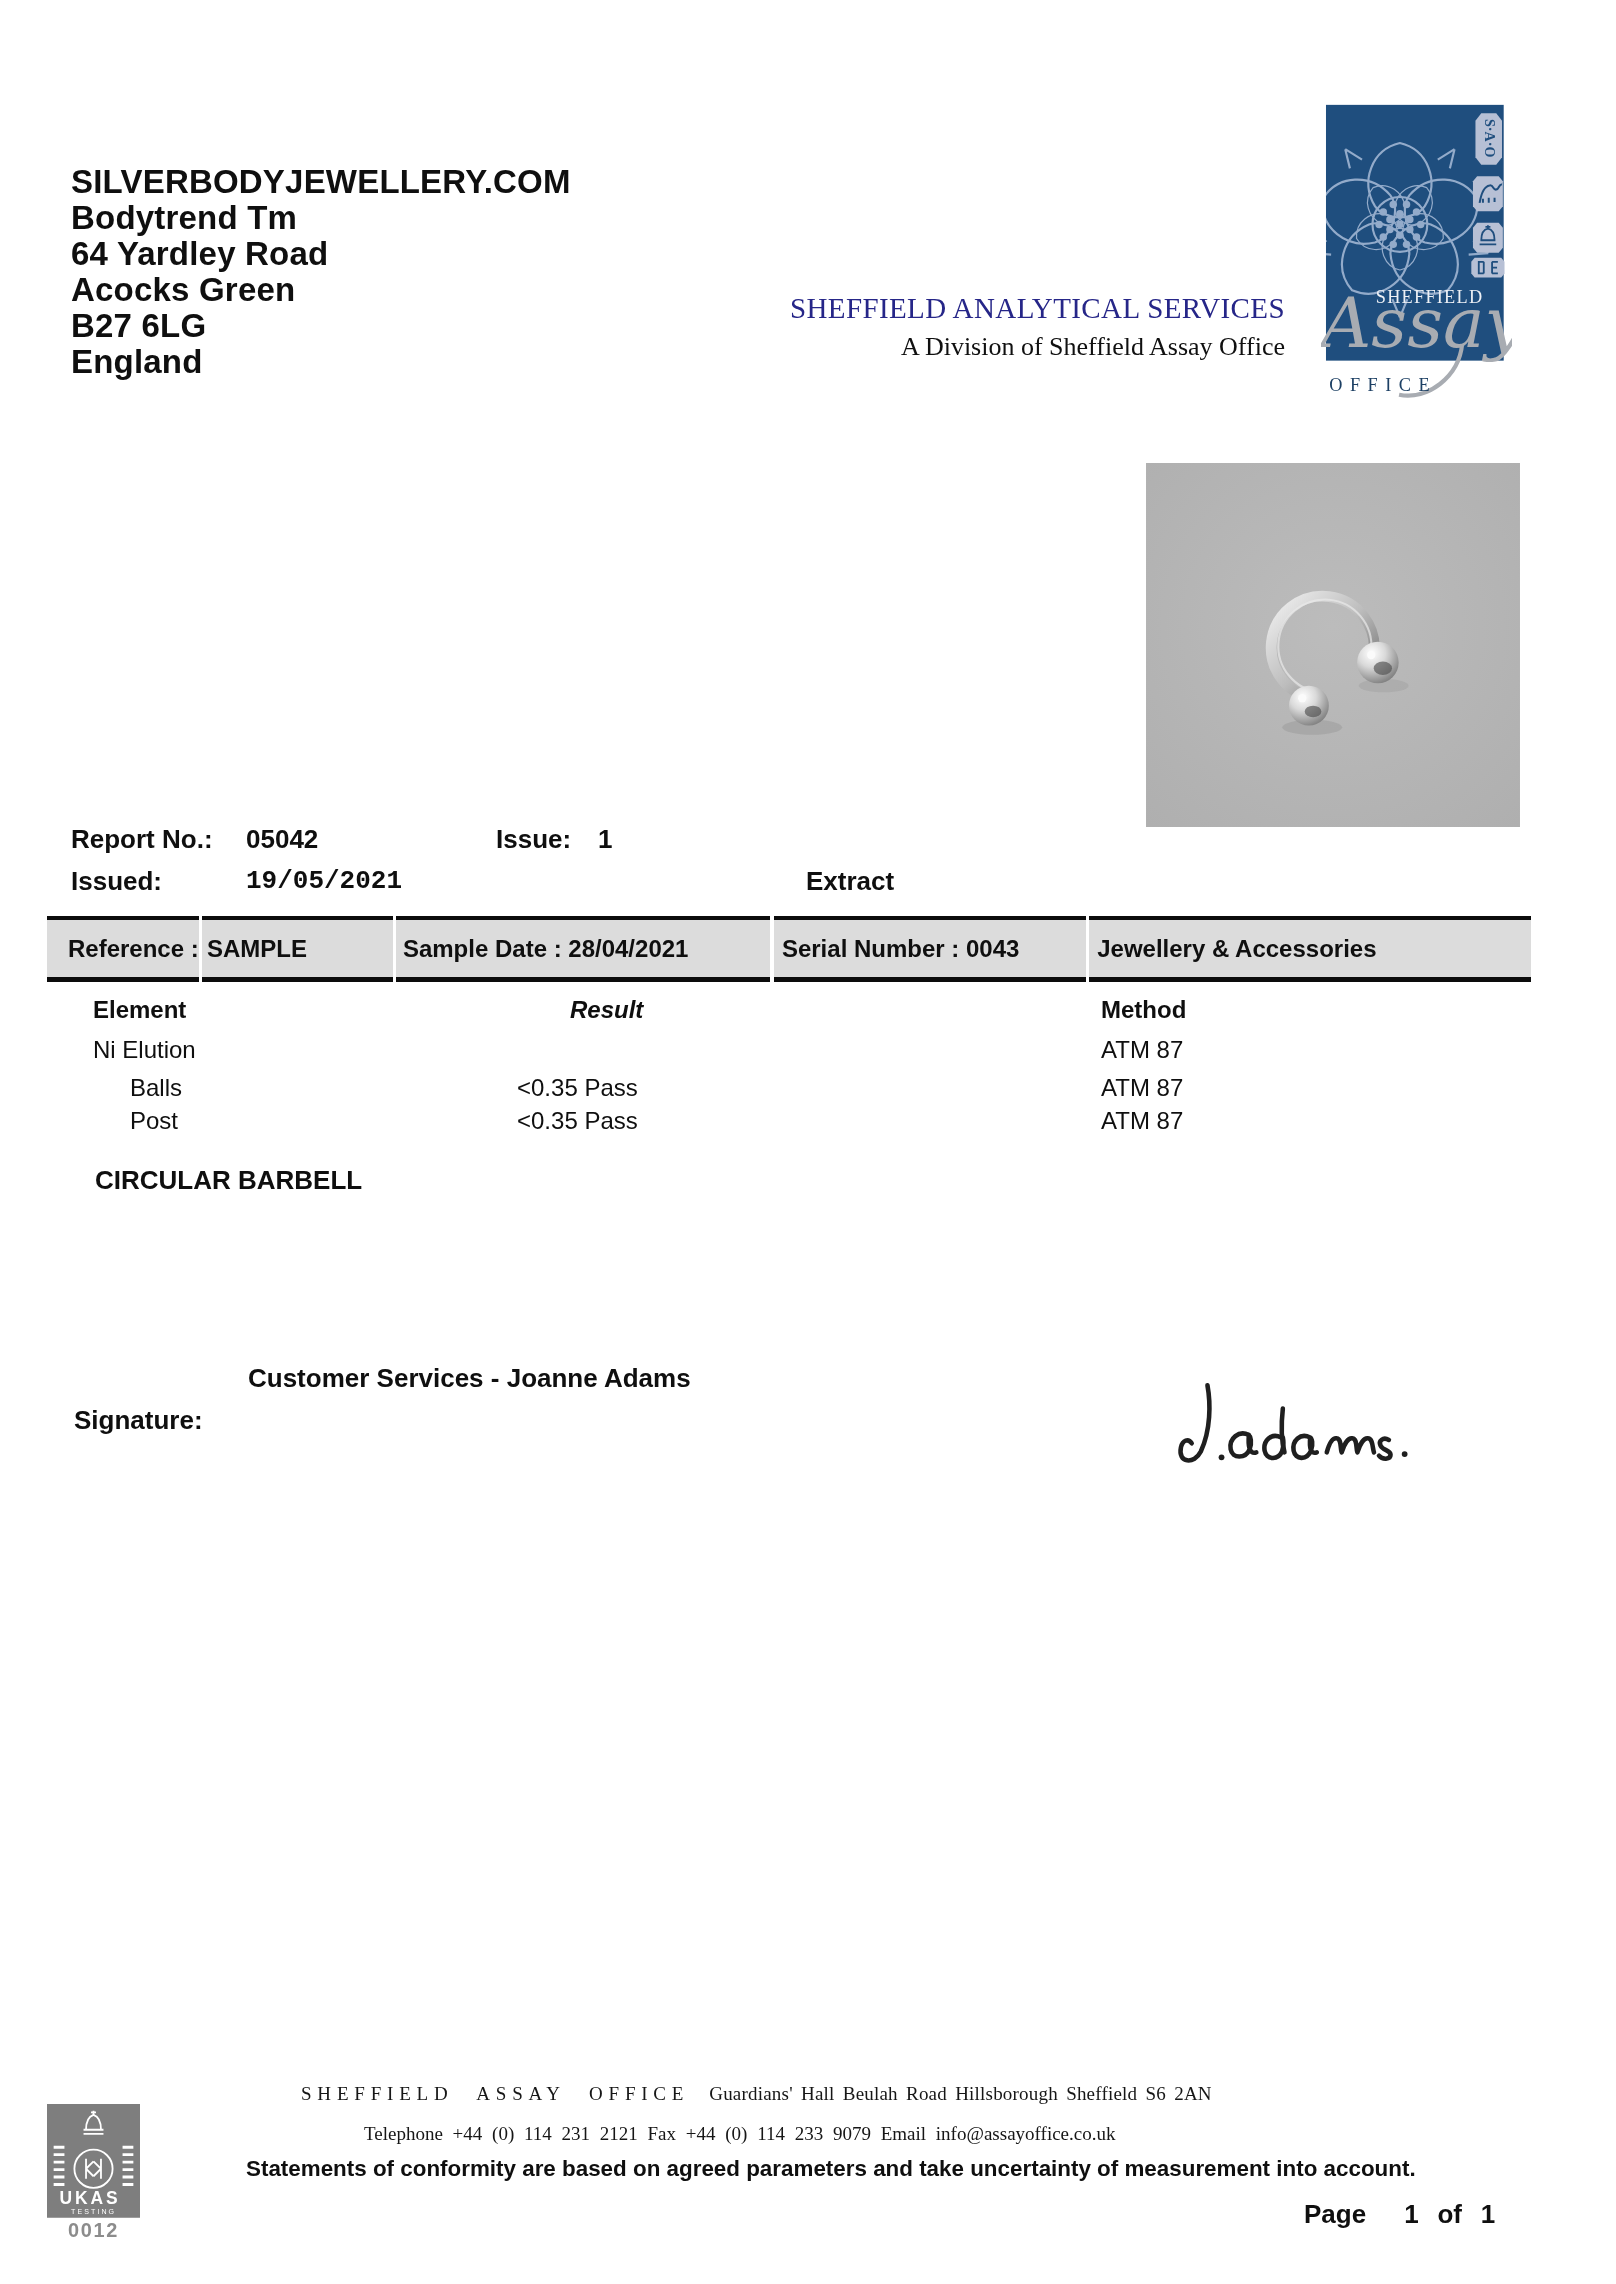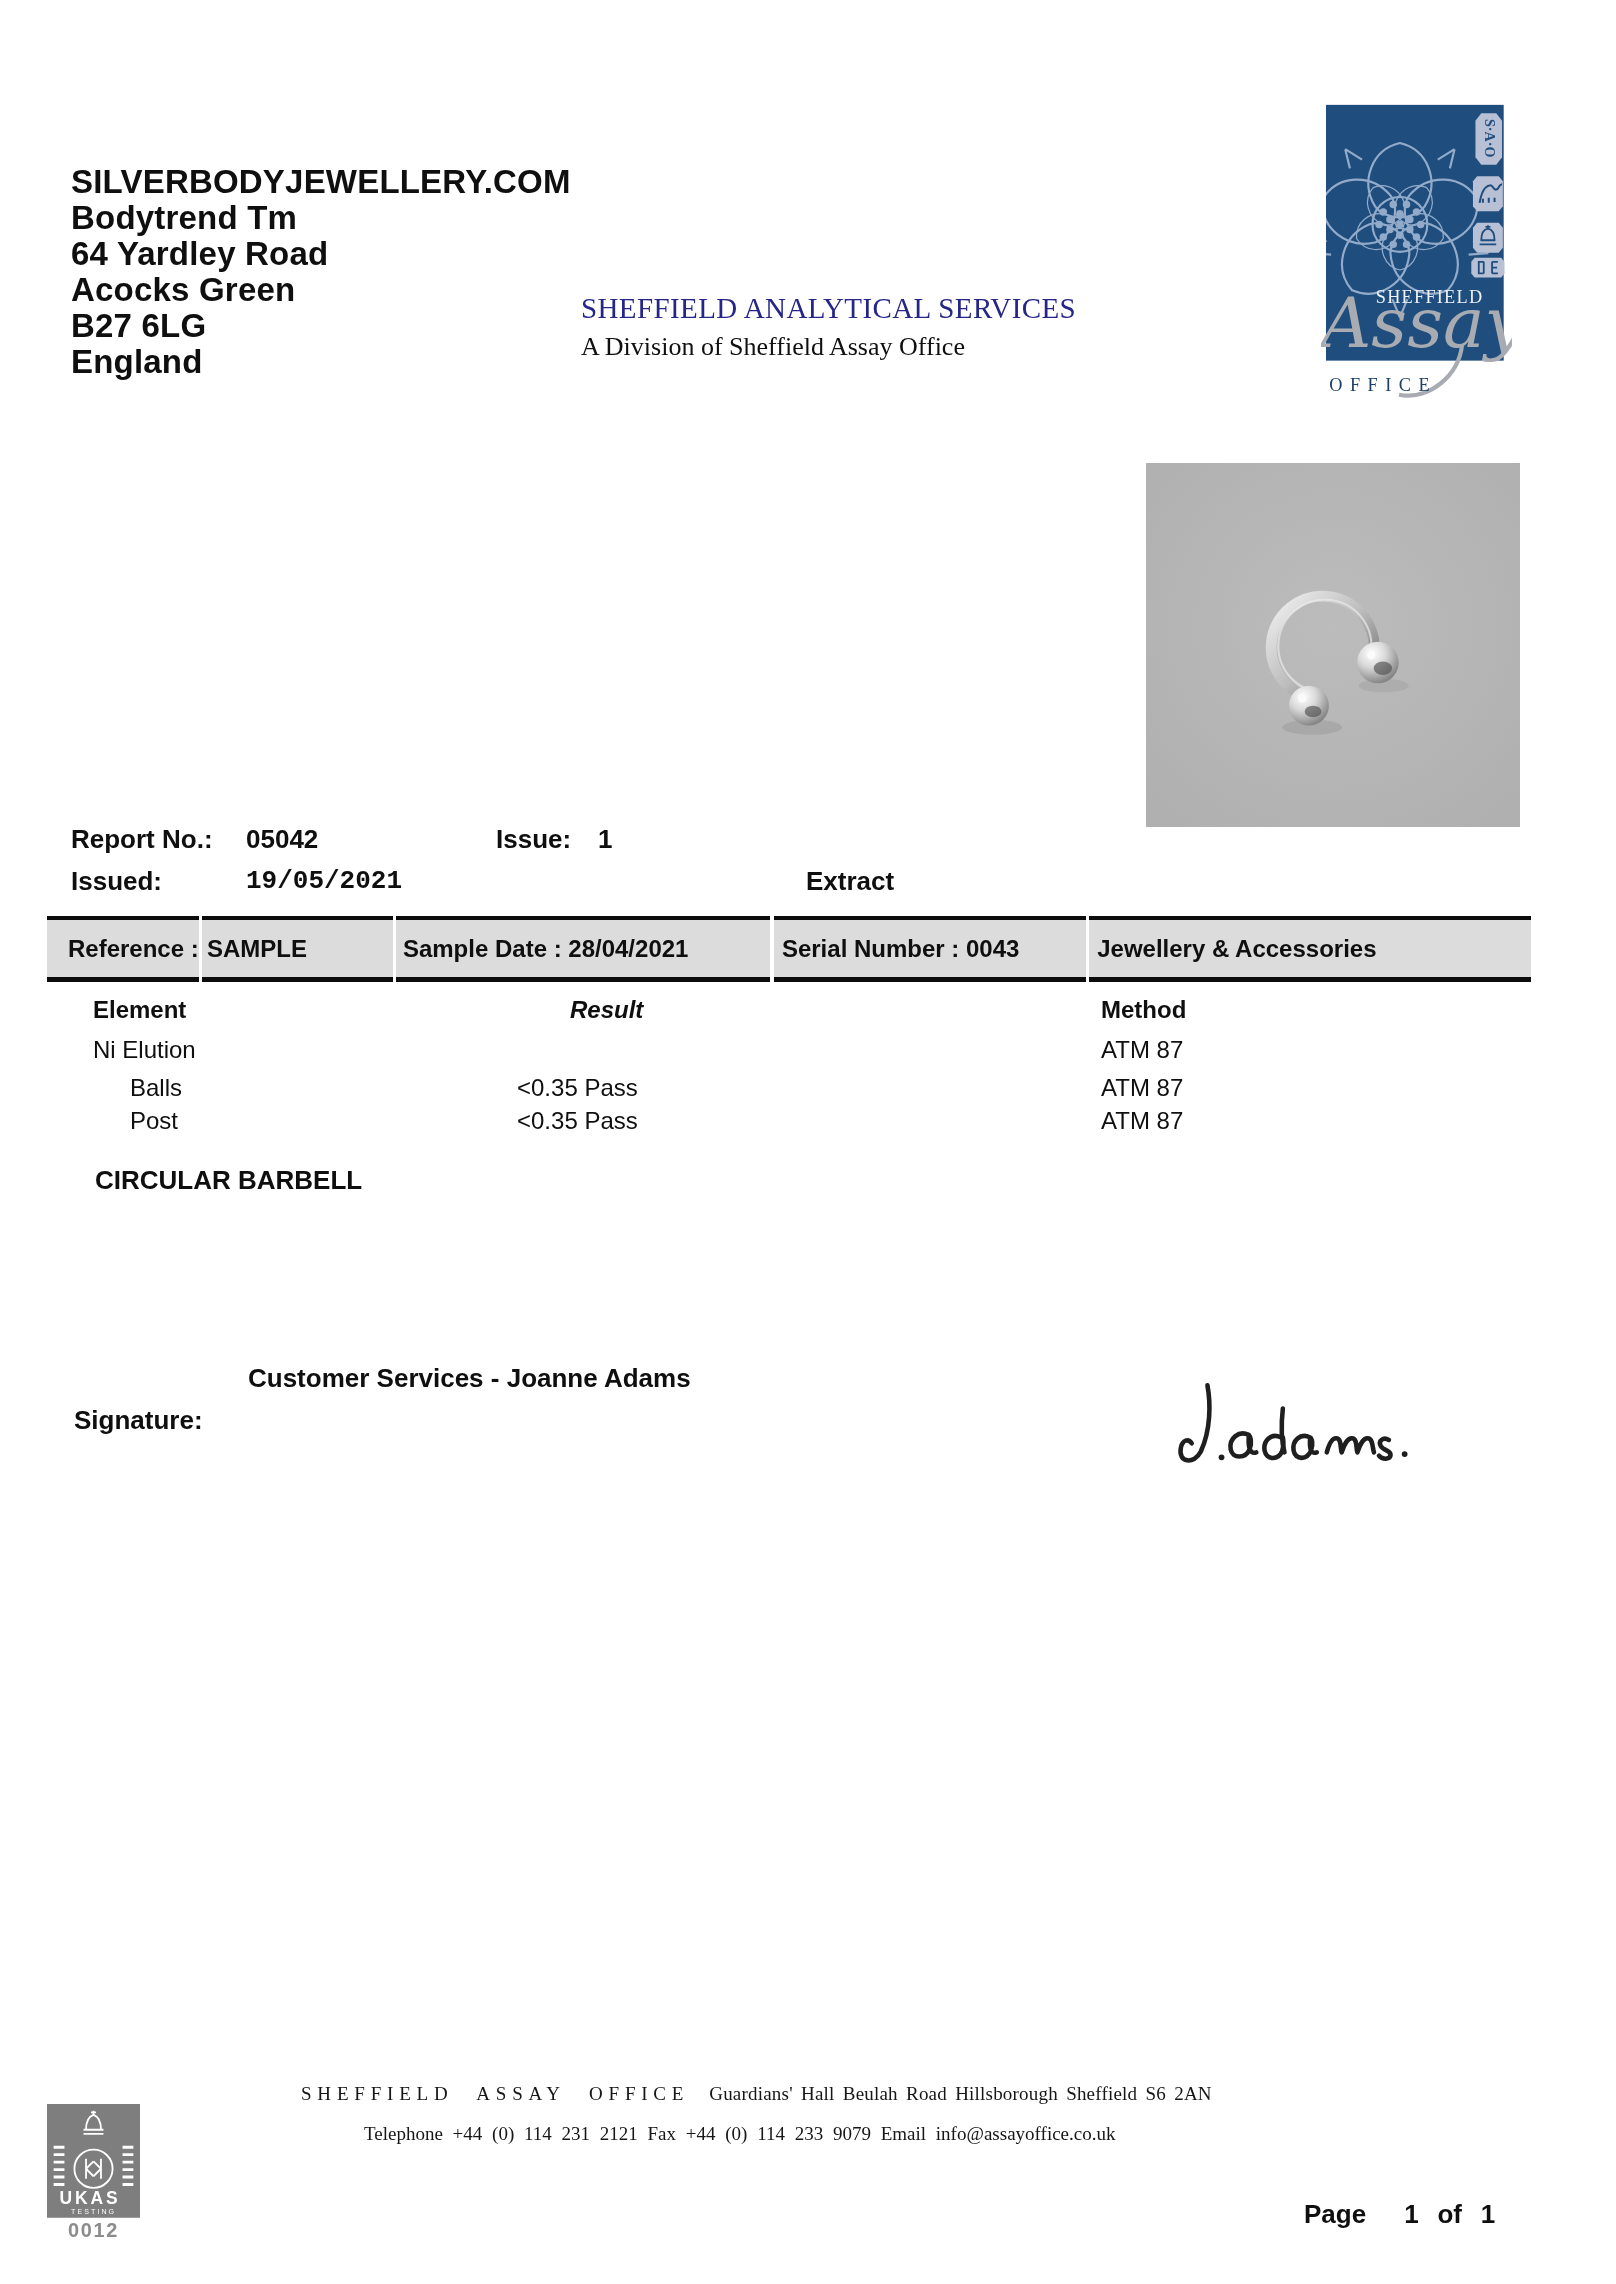--- a/index.html
+++ b/index.html
@@ -3,21 +3,21 @@
 <meta charset="utf-8">
 <style>
   html,body{margin:0;padding:0;background:#ffffff;}
   .page{position:relative;width:1616px;height:2284px;background:#ffffff;
         font-family:"Liberation Sans",sans-serif;color:#0f0f0f;overflow:hidden;}
   .abs{position:absolute;}
   .t{position:absolute;white-space:nowrap;font-size:24px;line-height:30px;}
   .b{font-weight:700;}
   .m31{font-size:26px;line-height:32px;}
   .addr{position:absolute;font-weight:700;font-size:33px;line-height:36px;letter-spacing:0.2px;}
-  .org{position:absolute;font-family:"Liberation Serif",serif;}
+  .org{position:absolute;text-align:right;font-family:"Liberation Serif",serif;}
   .org-name{font-size:29px;color:#262688;letter-spacing:0.4px;line-height:33px;}
   .org-sub{font-size:26px;color:#101010;margin-top:6.6px;line-height:30px;}
   .sample-bar{position:absolute;left:47px;top:916px;width:1484px;height:66px;display:flex;gap:3.3px;}
   .cell{background:#dcdcdc;border-top:4.2px solid #0c0c0c;border-bottom:5.8px solid #0c0c0c;
         display:flex;align-items:center;font-weight:700;font-size:24px;white-space:nowrap;box-sizing:border-box;}
   .notes{position:absolute;left:75px;top:1217px;font-weight:700;font-size:26px;line-height:32px;white-space:nowrap;}
   .fser{position:absolute;font-family:"Liberation Serif",serif;font-size:19px;white-space:nowrap;color:#161616;}
   .fsao{letter-spacing:5.8px;word-spacing:13.3px;}
   .faddr{margin-left:20px;letter-spacing:0.2px;word-spacing:3.3px;}
   .fcontact{word-spacing:5px;}
@@ -218,19 +218,20 @@
     <path d="M91 52 h13 M91 61 h13 M91 70 h13 M91 79 h13 M91 88 h13 M91 97 h13" stroke="#ffffff" stroke-width="3.5"></path>
     <text x="15" y="121" font-family="'Liberation Sans',sans-serif" font-size="21" font-weight="bold" letter-spacing="3.5" fill="#ffffff">UKAS</text>
     <text x="29" y="132" font-family="'Liberation Sans',sans-serif" font-size="8.5" letter-spacing="2.5" fill="#ffffff">TESTING</text>
     <text x="56" y="160" text-anchor="middle" font-family="'Liberation Sans',sans-serif" font-size="24" font-weight="bold" letter-spacing="2" fill="#8c8c8c">0012</text>
   </svg>
 
   <div class="fser" style="left:301px;top:2083px;">
     <span class="fsao">SHEFFIELD ASSAY OFFICE</span><span class="faddr">Guardians' Hall Beulah Road Hillsborough Sheffield S6 2AN</span>
   </div>
   <div class="fser fcontact" style="left:364px;top:2123px;">Telephone +44 (0) 114 231 2121 Fax +44 (0) 114 233 9079 Email info@assayoffice.co.uk</div>
+  <div class="conformity" style="left:246px;top:2156px;">Statements of conformity are based on agreed parameters and take uncertainty of measurement into account.</div>
 
   <div class="pageind" style="left:1304px;top:2199px;">
     <span>Page</span><span class="pageval">1 of 1</span>
   </div>
 
 </div>
 
 
 </body></html>

